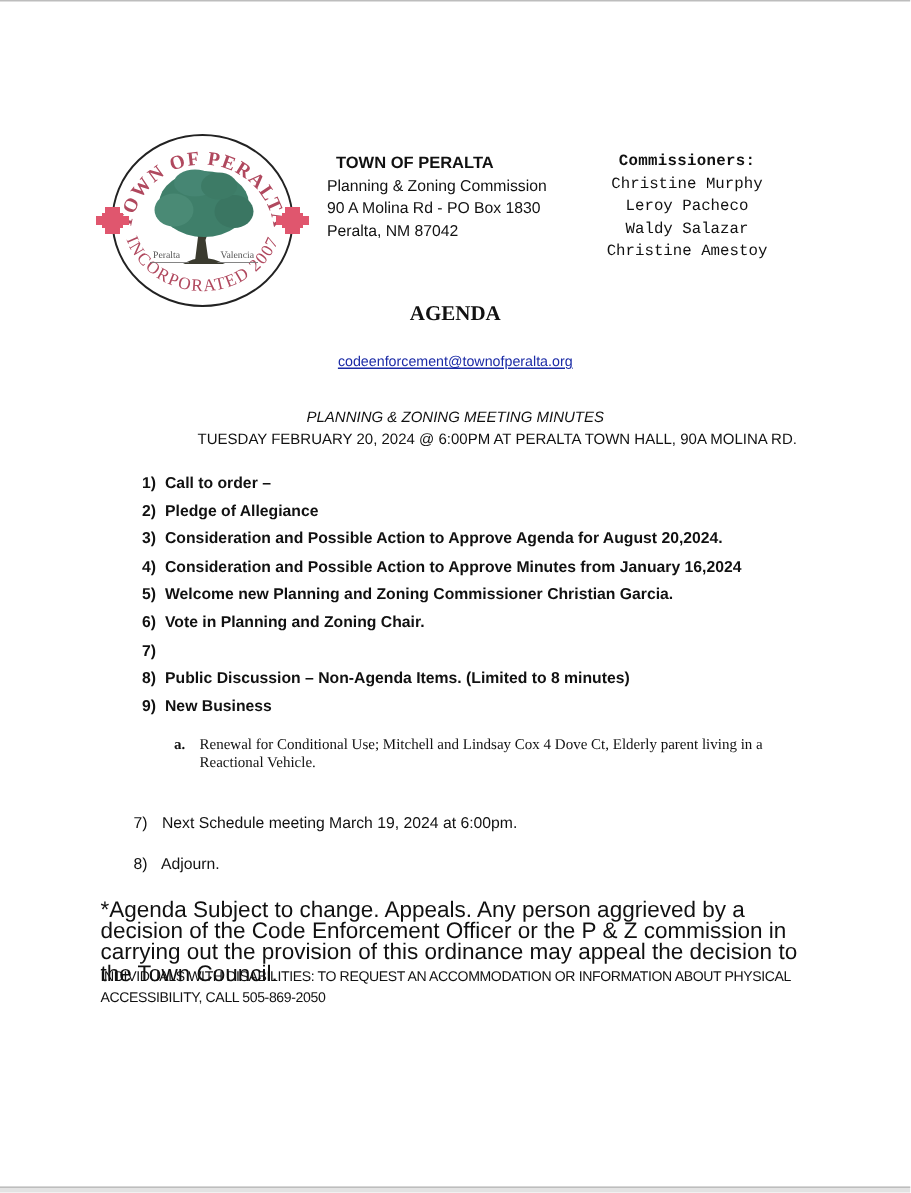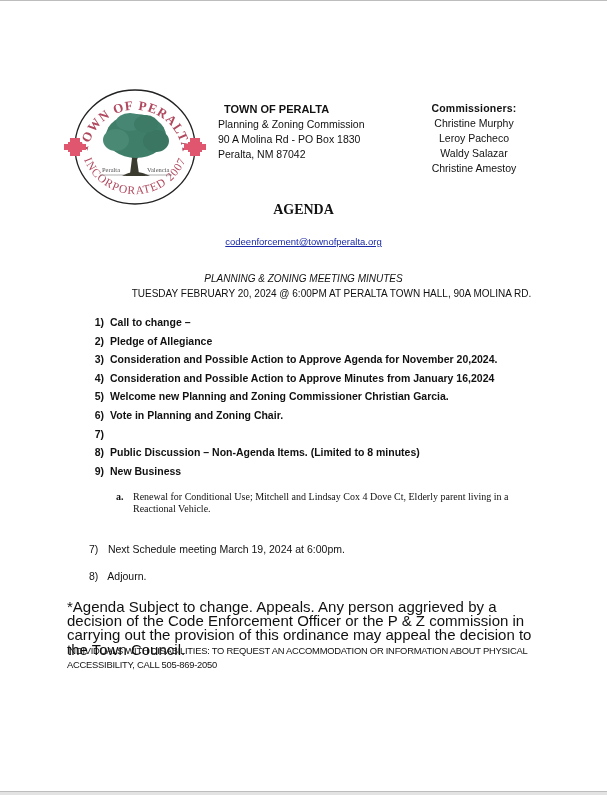--- a/index.html
+++ b/index.html
@@ -5,21 +5,21 @@
   html, body { margin:0; padding:0; }
   body { width:607px; height:795px; background:#ffffff; position:relative; overflow:hidden; font-family:"Liberation Sans", sans-serif; color:#111; }
   .top-rule { position:absolute; left:0; top:0; width:607px; height:1px; background:#bdbdbd; }
   .bottom-band { position:absolute; left:0; top:791px; width:607px; height:4px; background:#e3e3e3; border-top:1px solid #bdbdbd; }
 
   .logo { position:absolute; left:60px; top:86px; width:150px; height:122px; }
 
   .address { position:absolute; left:218px; top:102px; font-size:10.5px; line-height:15px; }
   .address .org { font-weight:bold; padding-left:6px; font-size:11px; }
 
-  .commissioners { position:absolute; left:416px; top:101px; width:116px; text-align:center; font-size:10.5px; line-height:15px; }
+  .commissioners { position:absolute; left:400px; top:101px; width:116px; text-align:center; font-size:10.5px; line-height:15px;font-family:Liberation Mono, monospace; }
   .commissioners .hdr { font-weight:bold; letter-spacing:0.2px; }
 
   .agenda-title { position:absolute; left:0; width:607px; top:202px; text-align:center; font-family:"Liberation Serif", serif; font-weight:bold; font-size:14px; }
   .email { position:absolute; left:0; width:607px; top:236px; text-align:center; font-size:9.5px; }
   .email a { color:#1a2aa6; text-decoration:underline; }
 
   .subtitle { position:absolute; left:0; width:607px; top:273px; text-align:center; font-size:10px; font-style:italic; }
   .dateline { position:absolute; left:0; width:607px; top:288px; text-align:center; font-size:10px;padding-left:28px; }
 
   .items { position:absolute; left:84px; top:315px; margin:0; padding:0; list-style:none; font-size:10.5px; font-weight:bold; }
@@ -104,29 +104,29 @@
 <div class="email">
   <a href="mailto:codeenforcement@townofperalta.org">codeenforcement@townofperalta.org</a>
 </div>
 
 <div class="subtitle">PLANNING &amp; ZONING MEETING MINUTES</div>
 <div class="dateline">TUESDAY FEBRUARY 20, 2024 @ 6:00PM AT PERALTA TOWN HALL, 90A MOLINA RD.</div>
 
 <ol class="items">
   <li>
       <span class="num">1)</span>
-      <span>Call to change –</span>
+      <span>Call to order –</span>
     </li>
   <li>
       <span class="num">2)</span>
       <span>Pledge of Allegiance</span>
     </li>
   <li>
       <span class="num">3)</span>
-      <span>Consideration and Possible Action to Approve Agenda for November 20,2024.</span>
+      <span>Consideration and Possible Action to Approve Agenda for August 20,2024.</span>
     </li>
   <li>
       <span class="num">4)</span>
       <span>Consideration and Possible Action to Approve Minutes from January 16,2024</span>
     </li>
   <li>
       <span class="num">5)</span>
       <span>Welcome new Planning and Zoning Commissioner Christian Garcia.</span>
     </li>
   <li>

